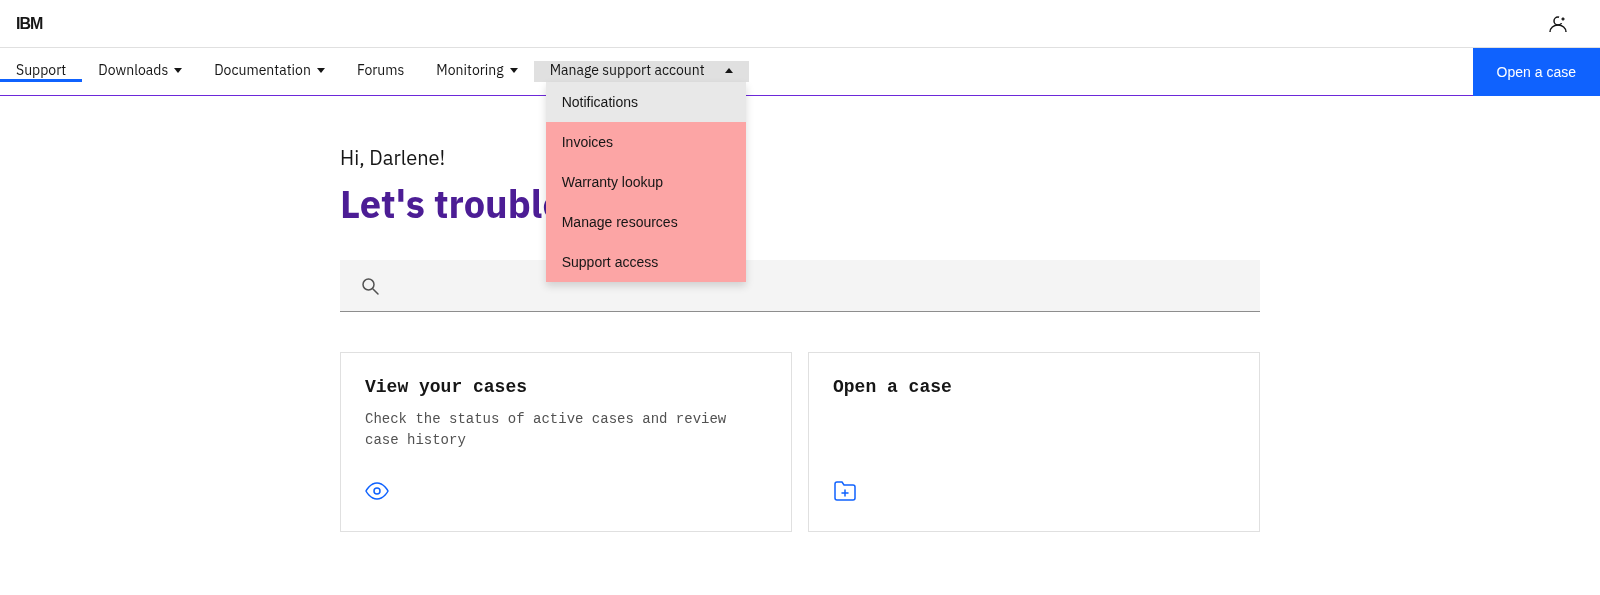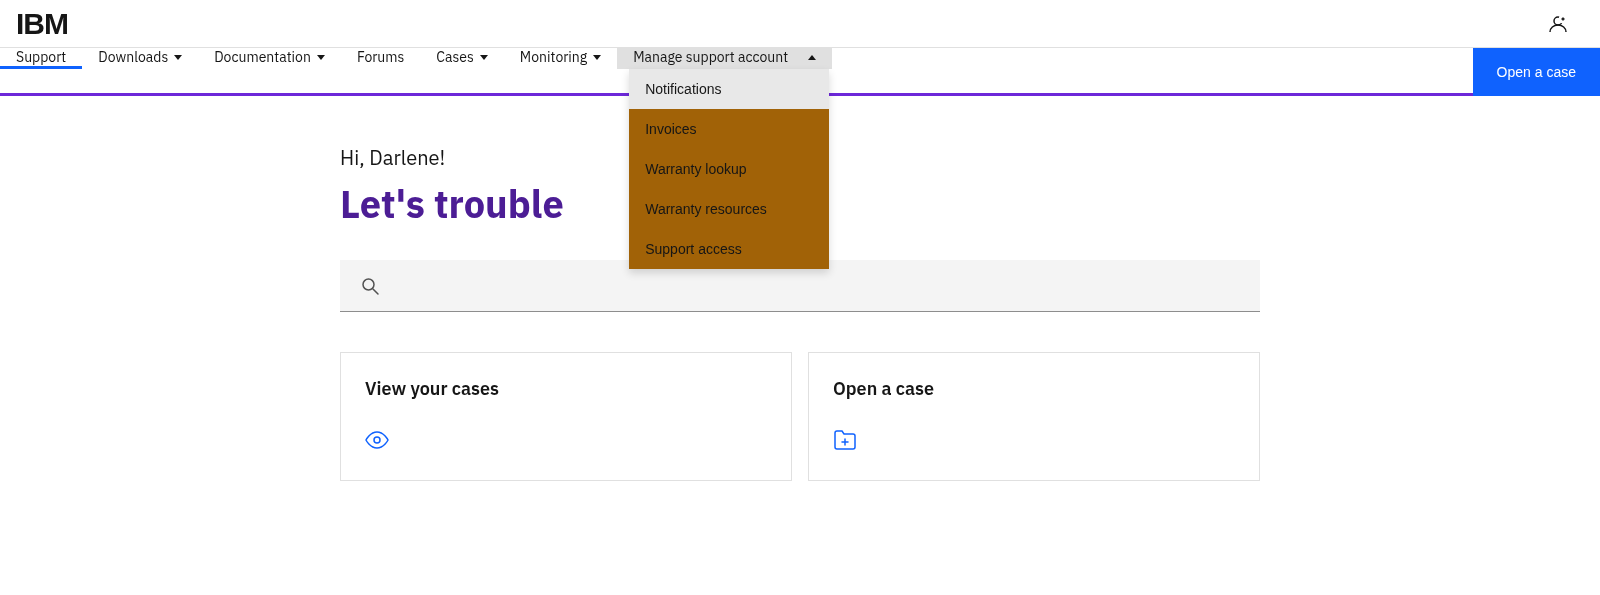--- a/index.html
+++ b/index.html
@@ -3,21 +3,21 @@
   <meta charset="utf-8">
   <style>
     *, *::before, *::after { box-sizing: border-box; margin: 0; padding: 0; }
     body { font-family: 'IBM Plex Sans', Arial, sans-serif; background: #fff; color: #161616; font-size: 14px; }
     .header-logo {
       display: flex;
       align-items: center;
       margin-right: 24px;
     }
     .ibm-logo {
-      font-size: 30px;
+      font-size: 16px;
       font-weight: 900;
       letter-spacing: -1px;
       color: #161616;
       font-family: Arial Black, Arial, sans-serif;
     }
     .nav-item {
       display: flex;
       align-items: center;
       padding: 0 16px;
       cursor: pointer;
@@ -78,21 +78,21 @@
       min-width: 200px;
       box-shadow: 0 4px 8px rgba(0,0,0,0.15);
       z-index: 200;
     }
     .dropdown-item {
       display: block;
       padding: 12px 16px;
       font-size: 14px;
       color: #161616;
       cursor: pointer;
-      background: #a16207;
+      background: #fca5a5;
       border: none;
       width: 100%;
       text-align: left;
     }
     .dropdown-item.highlighted { background: #e8e8e8; font-weight: 400; }
 
     
     .main {
       padding: 48px 0 18px 0;
       max-width: 1400px;
@@ -127,20 +127,21 @@
       height: 20px;
       margin-right: 12px;
       color: #525252;
     }
 
     
     .cards-row {
       display: flex;
       gap: 16px;
       margin: 0 240px;
+      font-family: Liberation Mono, monospace;
     }
     .card {
       flex: 1;
       border: 1px solid #e0e0e0;
       padding: 24px;
       display: flex;
       flex-direction: column;
       gap: 12px;
       cursor: pointer;
       background: #fff;
@@ -169,24 +170,24 @@
     .top-bar {
       display: flex;
       align-items: center;
       height: 48px;
       background: #fff;
       border-bottom: 1px solid #e0e0e0;
       padding: 0 16px;
     }
     .nav-container {
       display: flex;
-      align-items: flex-start;
+      align-items: center;
       height: 48px;
       background: #fff;
-      border-bottom: 3px solid #6d28d9;
+      border-bottom: 1px solid #6d28d9;
       position: relative;
     }
     .manage-dropdown-wrapper {
       position: relative;
     }
   </style>
 </head>
 <body>
 
 <div class="top-bar">
@@ -217,41 +218,37 @@
 
   <div class="nav-item">
     <span>Documentation</span>
     <span class="chevron"></span>
   </div>
 
   <div class="nav-item">
     <span>Forums</span>
   </div>
 
-  <div class="nav-item">
-    <span>Cases</span>
-    <span class="chevron"></span>
-  </div>
 
   <div class="nav-item">
     <span>Monitoring</span>
     <span class="chevron"></span>
   </div>
 
   <div class="manage-dropdown-wrapper">
     <div class="nav-item dropdown-open" style="background:#e0e0e0;gap:18px;">
       <span>Manage support account</span>
       <span class="chevron chevron-up"></span>
     </div>
 
     <div class="dropdown-menu">
       <button class="dropdown-item highlighted">Notifications</button>
       <button class="dropdown-item">Invoices</button>
       <button class="dropdown-item">Warranty lookup</button>
-      <button class="dropdown-item">Warranty resources</button>
+      <button class="dropdown-item">Manage resources</button>
       <button class="dropdown-item">Support access</button>
     </div>
   </div>
 
   <div class="nav-spacer"></div>
   <button class="nav-open-case-btn">Open a case</button>
 </div>
 
 <div class="main">
   <div class="greeting">Hi, Darlene!</div>
@@ -261,20 +258,21 @@
     <svg class="search-icon-svg" viewBox="0 0 20 20" fill="none" xmlns="http://www.w3.org/2000/svg">
       <circle cx="8.5" cy="8.5" r="5.5" stroke="#525252" stroke-width="1.5"></circle>
       <line x1="13" y1="13" x2="18" y2="18" stroke="#525252" stroke-width="1.5" stroke-linecap="round"></line>
     </svg>
   </div>
 
   <div class="cards-row">
 
     <div class="card">
       <div class="card-title">View your cases</div>
+      <div class="card-desc">Check the status of active cases and review case history</div>
       <div class="card-icon">
         <svg class="eye-icon" viewBox="0 0 24 24" fill="none" xmlns="http://www.w3.org/2000/svg">
           <path d="M1 12s4-8 11-8 11 8 11 8-4 8-11 8-11-8-11-8z" stroke="#0f62fe" stroke-width="1.5" fill="none"></path>
           <circle cx="12" cy="12" r="3" stroke="#0f62fe" stroke-width="1.5" fill="none"></circle>
         </svg>
       </div>
     </div>
 
     <div class="card">
       <div class="card-title">Open a case</div>

